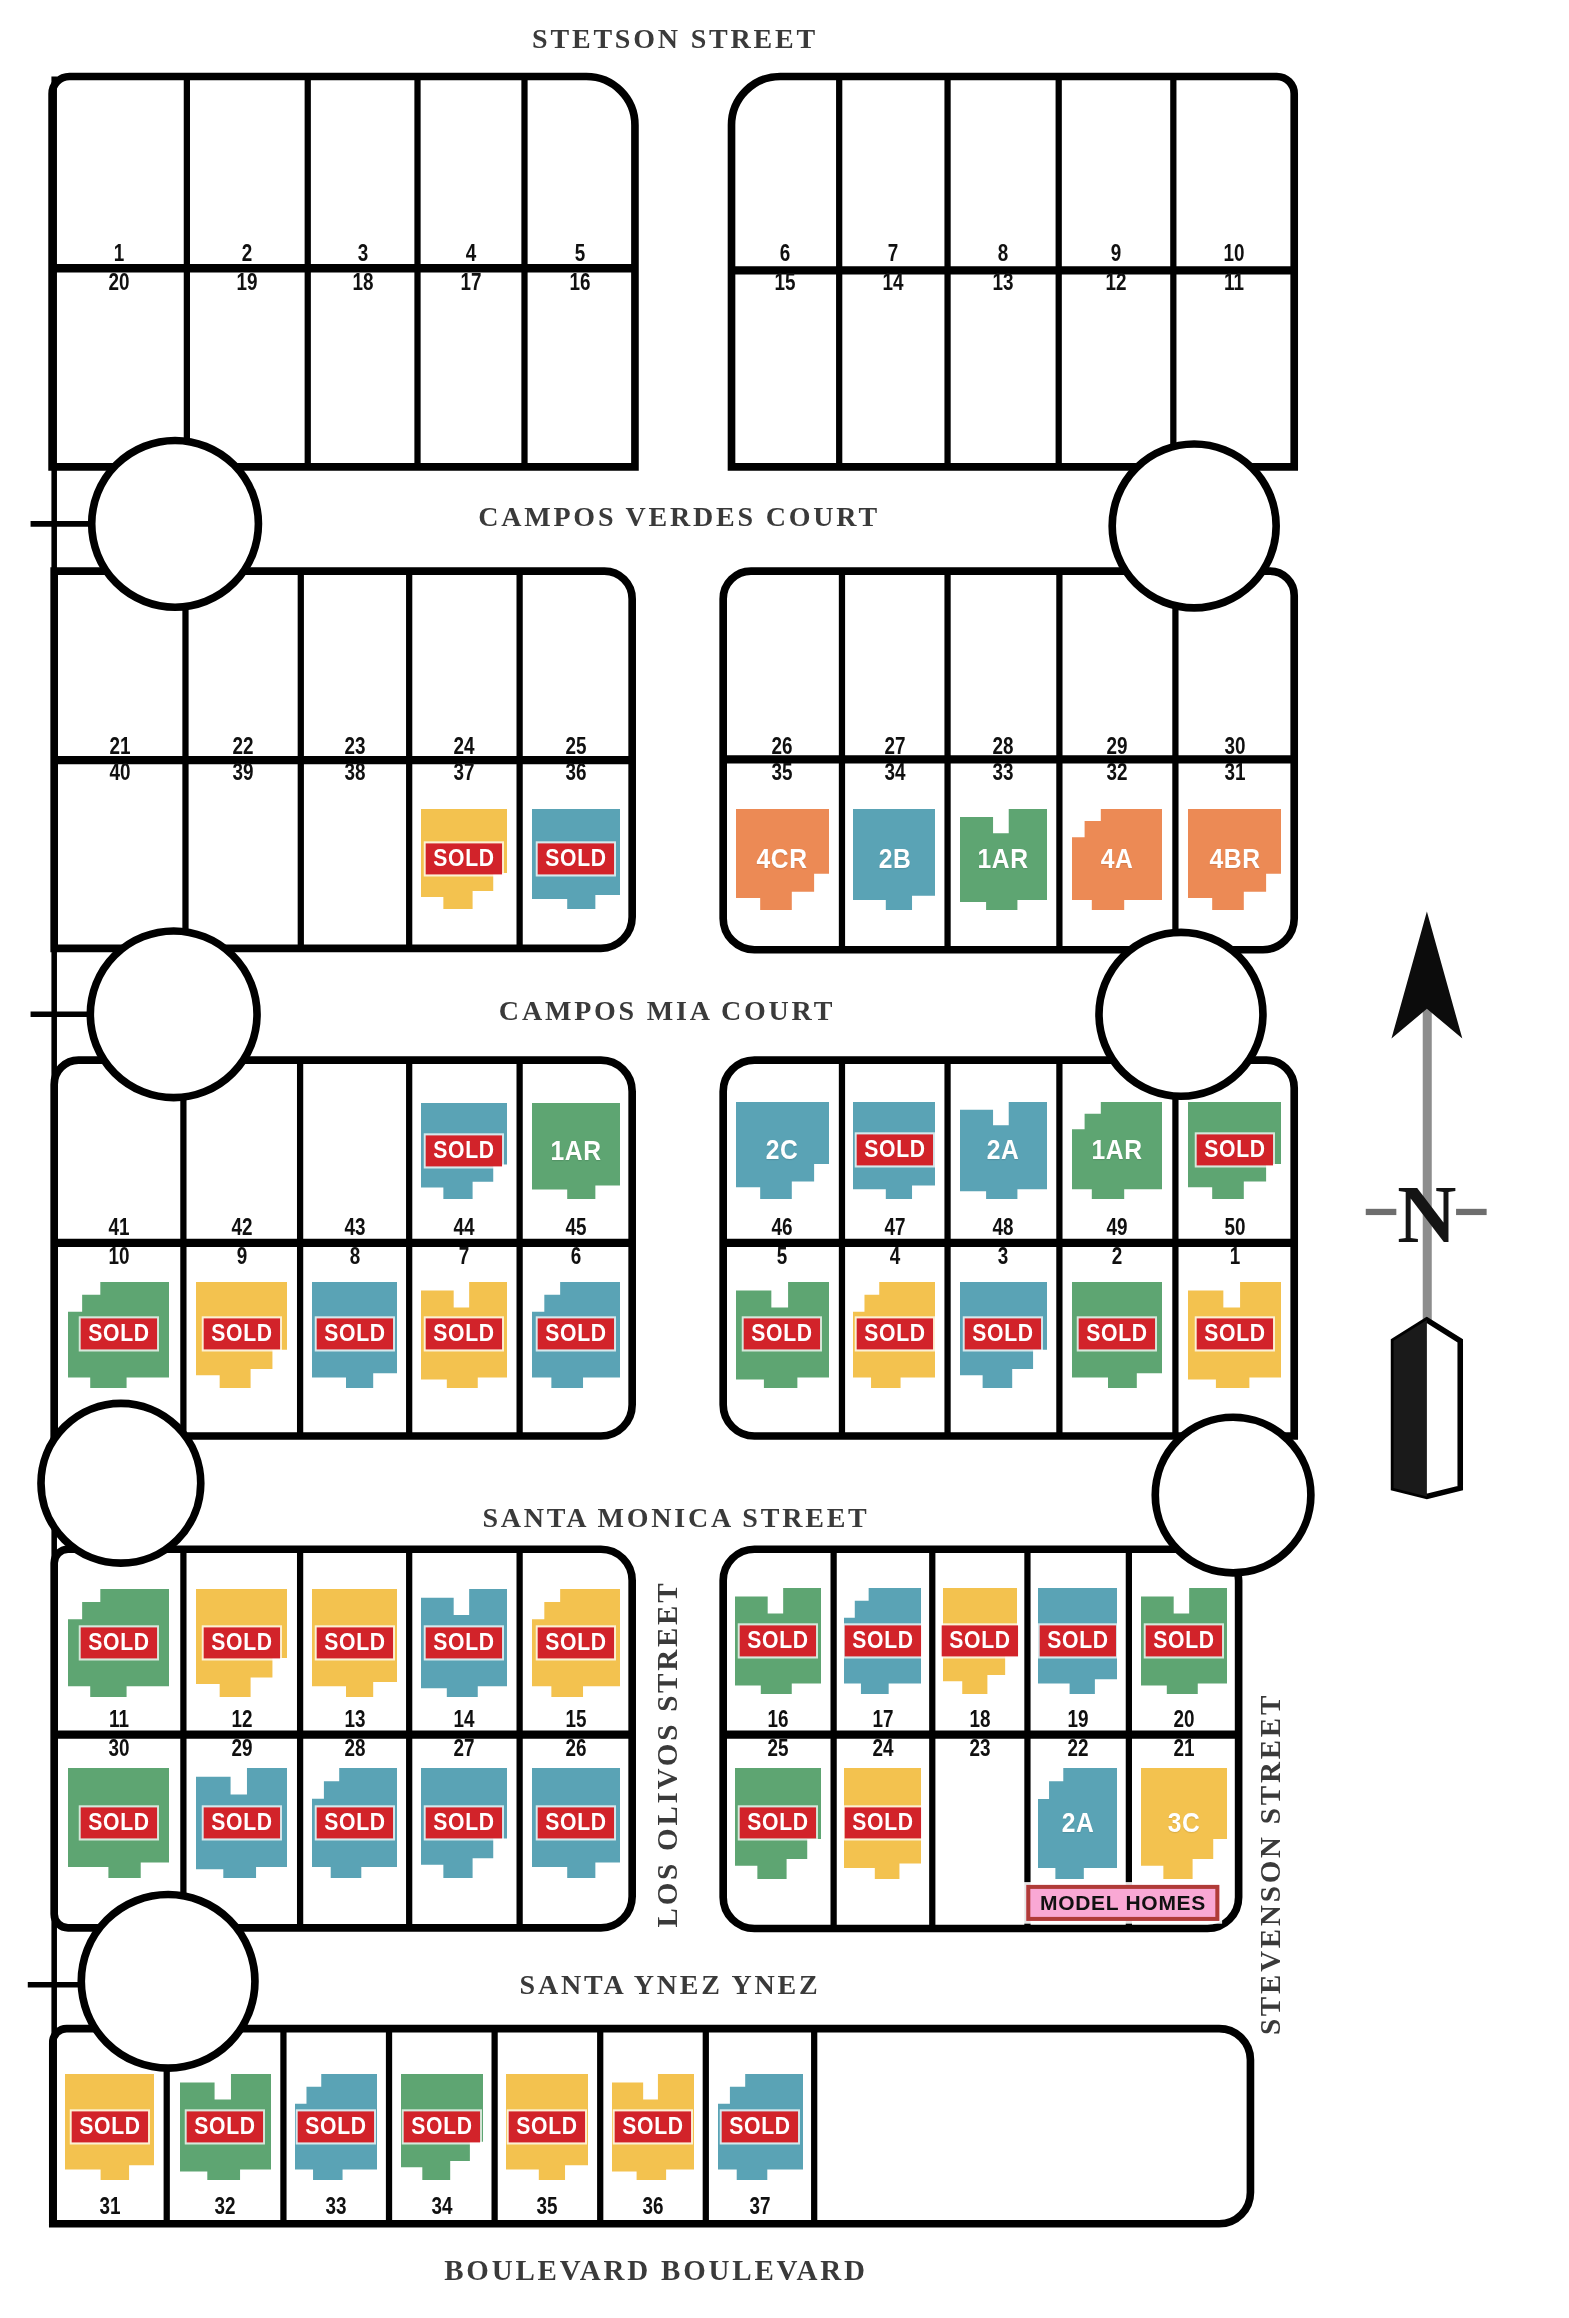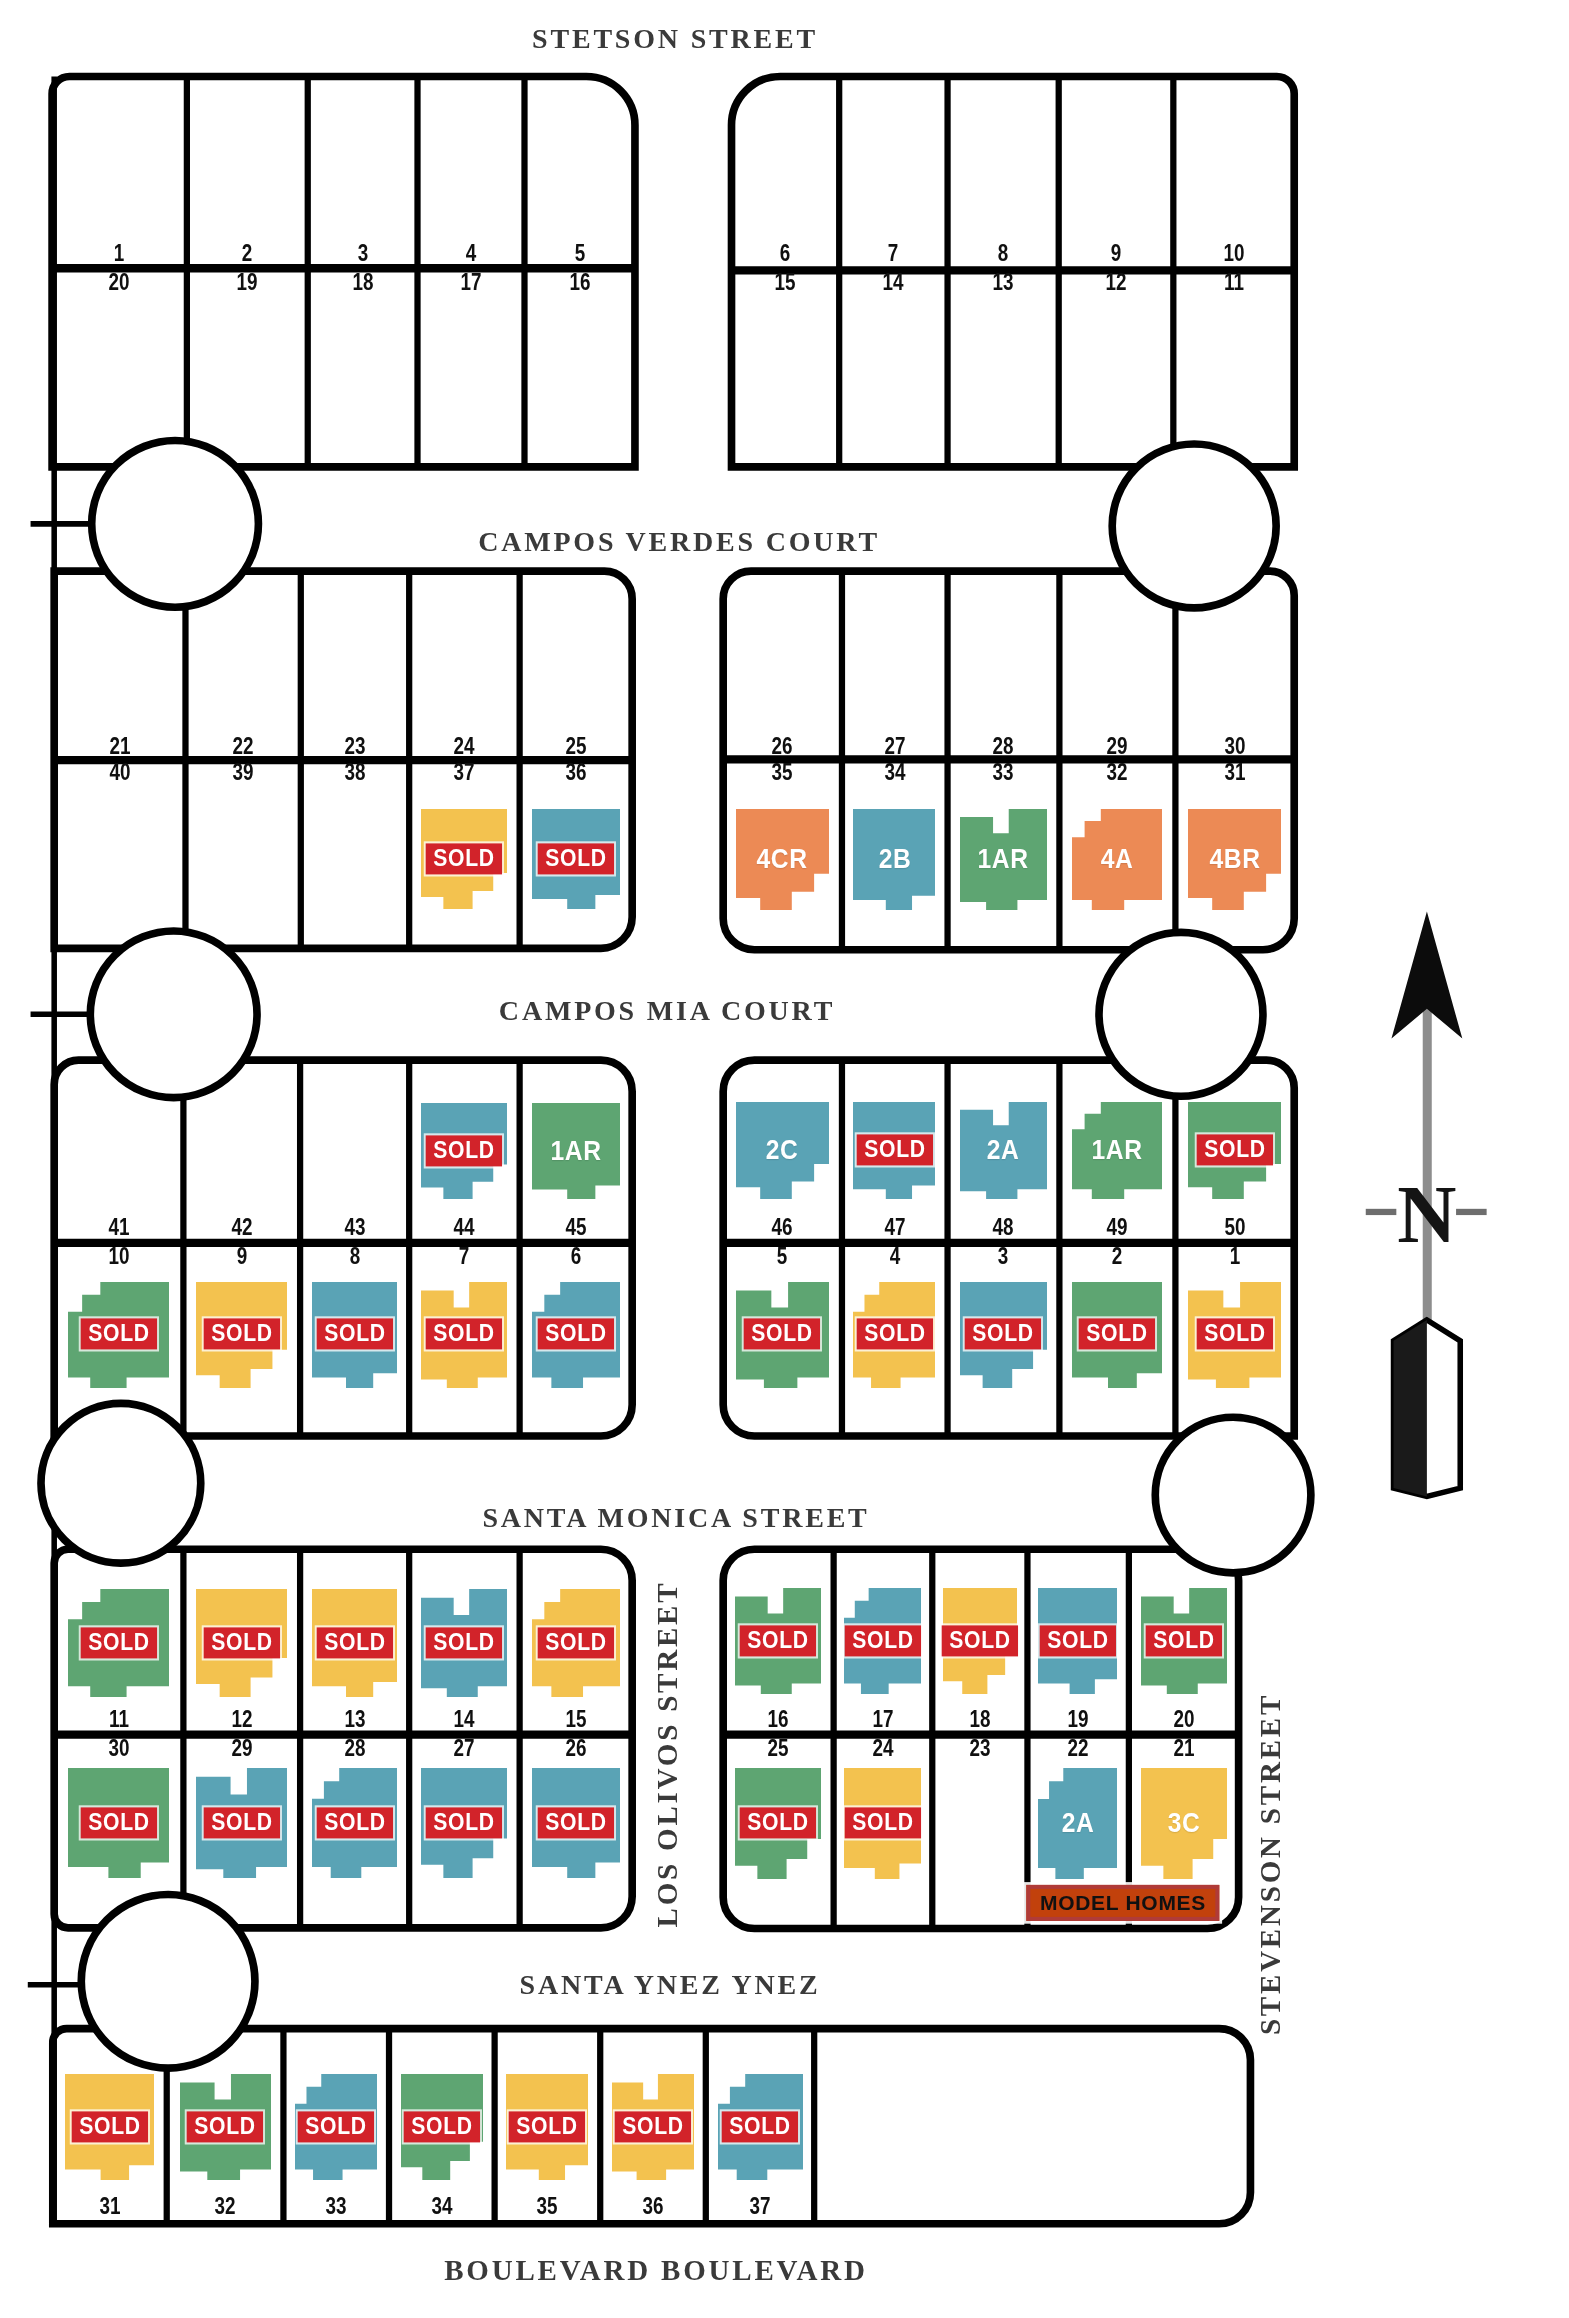--- a/index.html
+++ b/index.html
@@ -16,24 +16,24 @@
   .hv1{clip-path:polygon(0% 8%,38% 8%,38% 24%,56% 24%,56% 0%,100% 0%,100% 90%,66% 90%,66% 100%,30% 100%,30% 92%,0% 92%);}
   .hv2{clip-path:polygon(0% 28%,14% 28%,14% 12%,32% 12%,32% 0%,100% 0%,100% 90%,58% 90%,58% 100%,22% 100%,22% 90%,0% 90%);}
   .hv3{clip-path:polygon(0% 0%,100% 0%,100% 64%,84% 64%,84% 82%,60% 82%,60% 100%,26% 100%,26% 88%,0% 88%);}
   .soldbadge{position:absolute;z-index:5;transform:translate(-50%,-50%) scaleX(0.92);
           background:#D2232A;color:#fff;font-weight:bold;font-size:23px;letter-spacing:0.7px;
           padding:2.1px 8.3px;box-shadow:0 0 0 2.1px rgba(255,255,255,0.75);white-space:nowrap;}
   .planlabel{position:absolute;z-index:5;transform:translate(-50%,-50%) scaleX(0.88);
           color:#fff;font-weight:bold;font-size:28px;letter-spacing:0.7px;white-space:nowrap;
           text-shadow:0 0.7px 1.4px rgba(0,0,0,0.12);}
   #model-homes{position:absolute;z-index:6;left:1123px;top:1903px;transform:translate(-50%,-50%);
-          background:#c2410c;border:4.9px solid #B03B38;color:#111;font-weight:bold;font-size:21px;
+          background:#f9a8d4;border:4.9px solid #B03B38;color:#111;font-weight:bold;font-size:21px;
           padding:2.1px 9.7px;letter-spacing:0.7px;box-shadow:0 0 0 2.8px rgba(255,255,255,0.9);white-space:nowrap;}
   #st-stetson{left:675px;top:39px;font-size:28px;}
-  #st-campos{left:679px;top:517px;font-size:28px;margin-top:25px;}
+  #st-campos{left:679px;top:517px;font-size:28px;}
   #st-camino{left:667px;top:1011px;font-size:28px;}
   #st-santa-monica{left:676px;top:1518px;font-size:28px;}
   #st-los-olivos{left:667px;top:1754px;font-size:29px;}
   #st-stevenson{left:1270px;top:1864px;font-size:29px;}
   #st-santa-ynez{left:670px;top:1985px;font-size:28px;}
   #st-rosamond{left:656px;top:2270px;font-size:29px;}
 </style>
 </head>
 <body>
 

